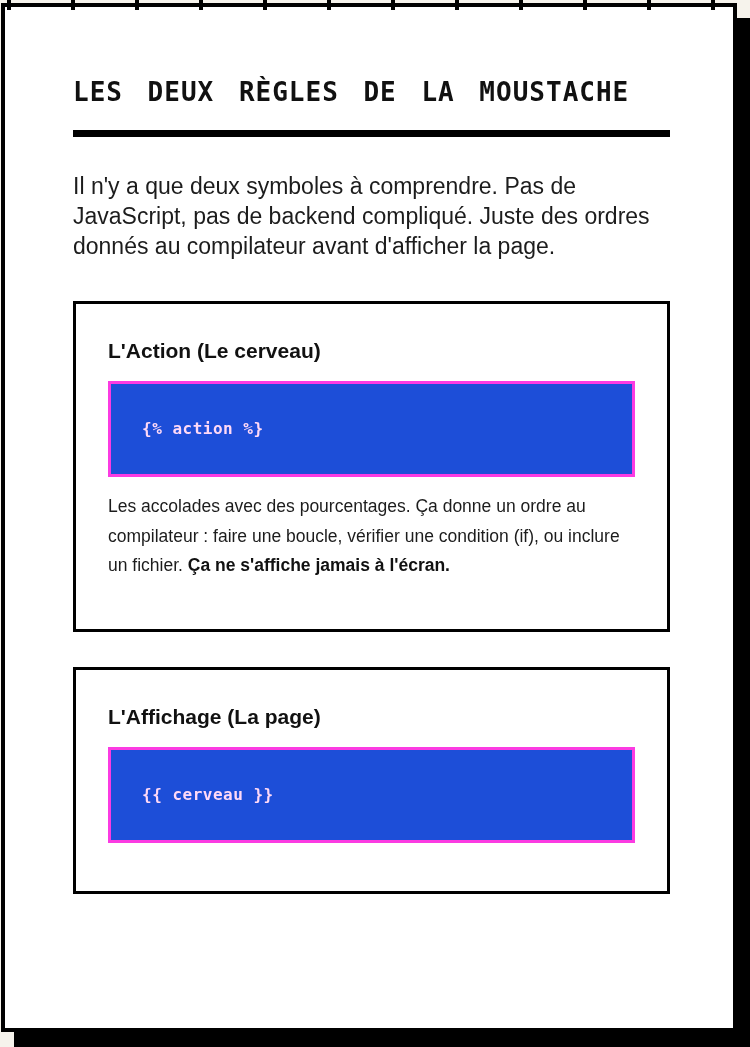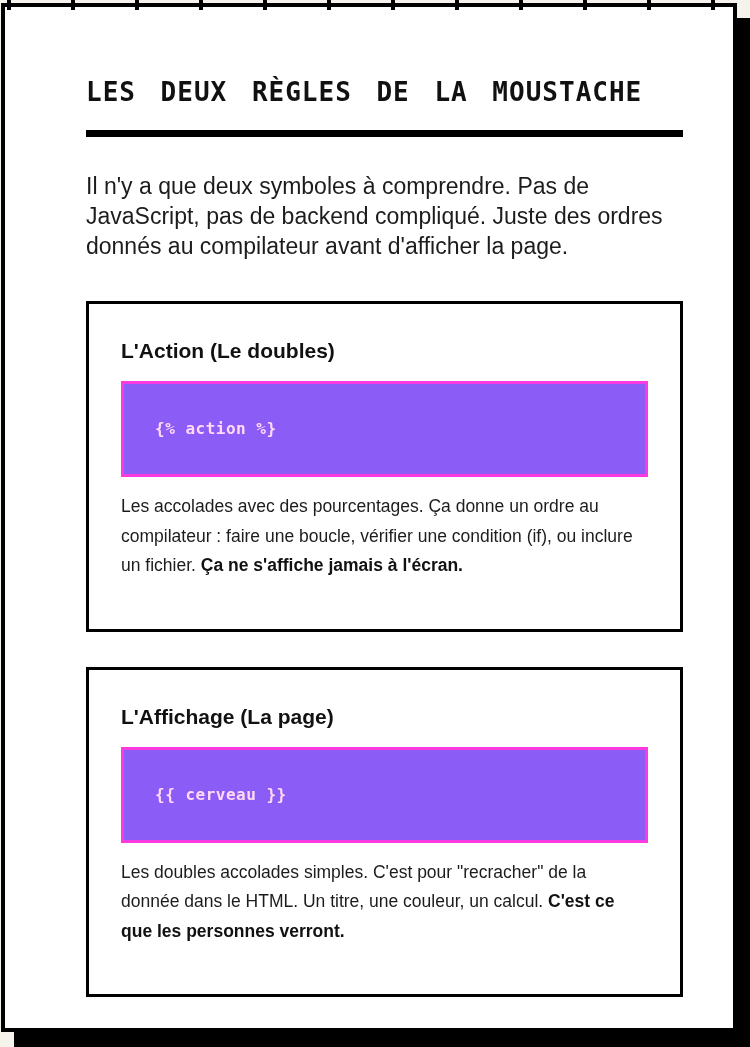--- a/index.html
+++ b/index.html
@@ -15,21 +15,20 @@
     background:var(--bg);
     font-family:"Liberation Sans", sans-serif;
     color:var(--ink);
   }
   .sheet{
     position:absolute;left:1px;top:3px;
     width:736px;height:1029px;
     background:#ffffff;
     border:4px solid #000;
     box-shadow:13px 15px 0 0 #000;
-    padding-left:13px;
   }
   .ticks{position:absolute;left:0;top:0;width:750px;height:10px;z-index:6;}
   .tick{position:absolute;top:0;width:4px;height:10px;background:#000;}
   .content{
     padding:70px 64px 0 68px;
   }
   h1.page-title{
     margin:0;
     font-family:"DejaVu Sans Mono", monospace;
     font-weight:bold;
@@ -58,21 +57,21 @@
     background:#fff;
   }
   .rule-card h2{
     margin:0 0 17px 0;
     font-size:21px;
     line-height:26px;
     font-weight:bold;
     color:#111;
   }
   .codebox{
-    background:#8b5cf6;
+    background:#1d4ed8;
     border:3px solid var(--accent);
     padding:33px 20px 33px 31px;
   }
   .codebox code{
     font-family:"DejaVu Sans Mono", monospace;
     font-weight:bold;
     font-size:16px;
     line-height:24px;
     letter-spacing:0.5px;
     color:var(--code-text);
@@ -91,33 +90,32 @@
 <div class="sheet">
   <div class="content">
 
     <h1 class="page-title">LES DEUX RÈGLES DE LA MOUSTACHE</h1>
 
     <div class="divider"></div>
 
     <p class="intro">Il n'y a que deux symboles à comprendre. Pas de JavaScript, pas de backend compliqué. Juste des ordres donnés au compilateur avant d'afficher la page.</p>
 
     <div class="rule-card">
-      <h2>L'Action (Le doubles)</h2>
+      <h2>L'Action (Le cerveau)</h2>
       <div class="codebox">
         <code>{% action %}</code>
       </div>
       <p><span>Les accolades avec des pourcentages. Ça donne un ordre au compilateur : faire une boucle, vérifier une condition (if), ou inclure un fichier. </span><span class="b">Ça ne s'affiche jamais à l'écran.</span></p>
     </div>
 
     <div class="rule-card">
       <h2>L'Affichage (La page)</h2>
       <div class="codebox">
         <code>{{ cerveau }}</code>
       </div>
-      <p><span>Les doubles accolades simples. C'est pour "recracher" de la donnée dans le HTML. Un titre, une couleur, un calcul. </span><span class="b">C'est ce que les personnes verront.</span></p>
     </div>
 
   </div>
 </div>
 
 <div class="ticks">
     <div class="tick" style="left: 7px;"></div>
     <div class="tick" style="left: 71px;"></div>
     <div class="tick" style="left: 135px;"></div>
     <div class="tick" style="left: 199px;"></div>

